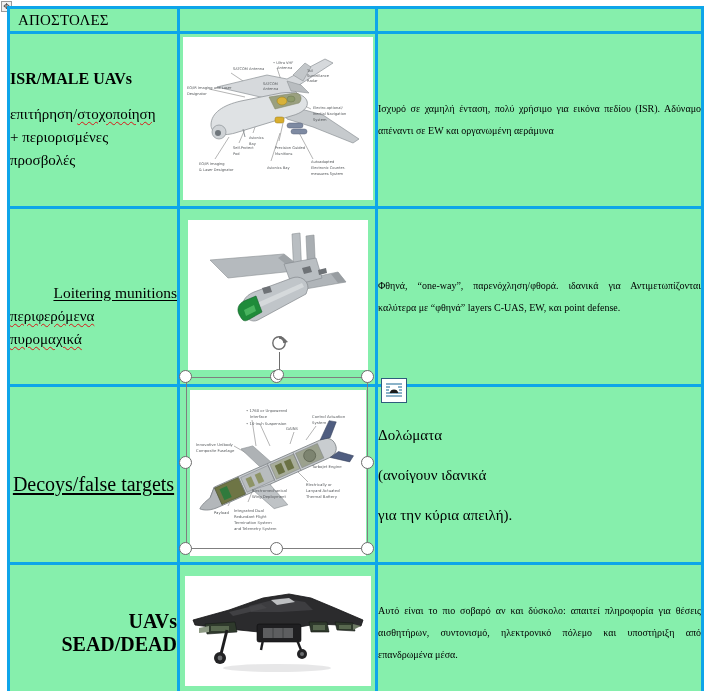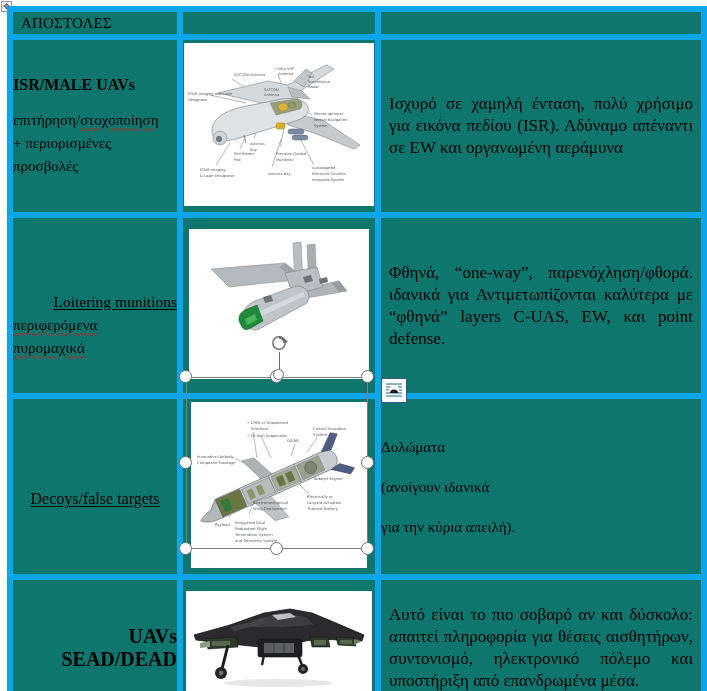--- a/index.html
+++ b/index.html
@@ -46,24 +46,24 @@
   
   table.doc-table {
     position: absolute;
     left: 7px;
     top: 6px;
     width: 694px;
     border-collapse: collapse;
     table-layout: fixed;
   }
   table.doc-table td {
-    border: 6px solid #0ea5e9;
+    border: 3px solid #0ea5e9;
     vertical-align: middle;
     padding: 0;
-    background: #0f766e;
+    background: #86efac;
   }
 
   col.c-label  { width: 170px; }
   col.c-image  { width: 198px; }
   col.c-desc   { width: 326px; }
 
   
   tr.row-header td { height: 22px; }
   .hdr-cell {
     padding: 2px 0 2px 8px;
@@ -103,38 +103,38 @@
   .spell-err {
     text-decoration: underline;
     text-decoration-color: #d81616;
     text-decoration-style: wavy;
     text-decoration-thickness: 1px;
     text-underline-offset: 2px;
     margin-top: 40px;
   }
   .label-center {
     text-align: center;
-    font-size: 16px;
+    font-size: 20px;
     text-decoration: underline;
   }
   .label-center-bold {
     text-align: right;
     font-weight: bold;
     font-size: 20px;
   }
 
   
   .desc-cell {
     padding: 10px 11px 10px 11px;
   }
   .desc-text {
-    font-size: 17px;
+    font-size: 10px;
     line-height: 22px;
     text-align: justify;
-    margin: 8px;
+    margin: 0;
   }
   .desc-center {
     font-size: 15px;
     line-height: 40px;
     margin: 0;
   }
 
   
   .image-cell {
     text-align: center;

